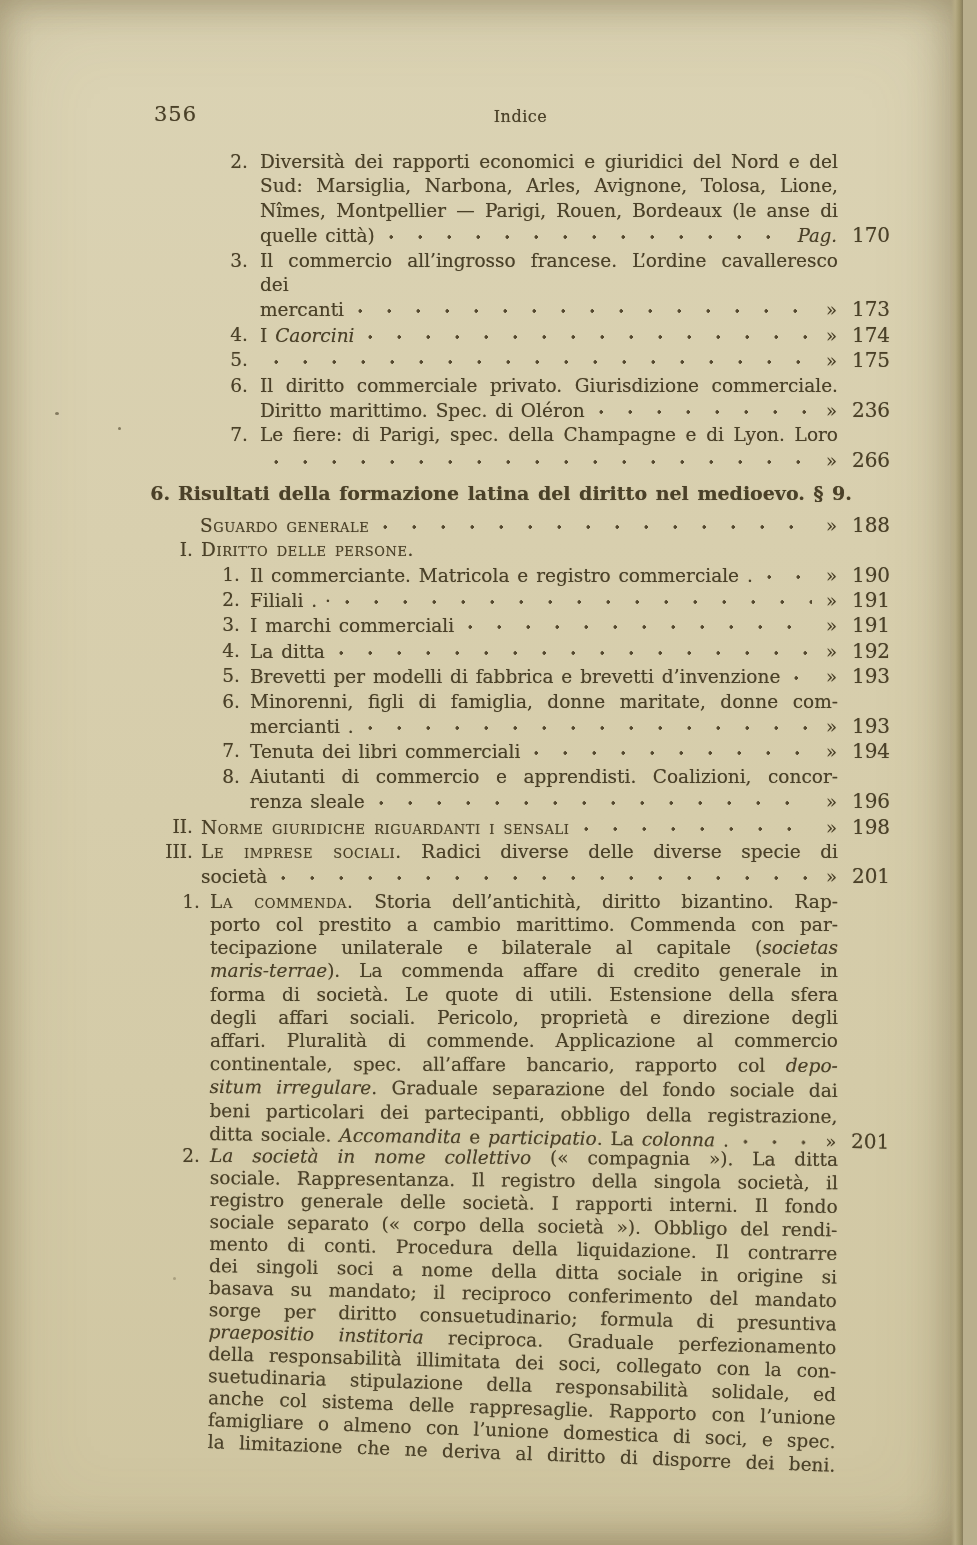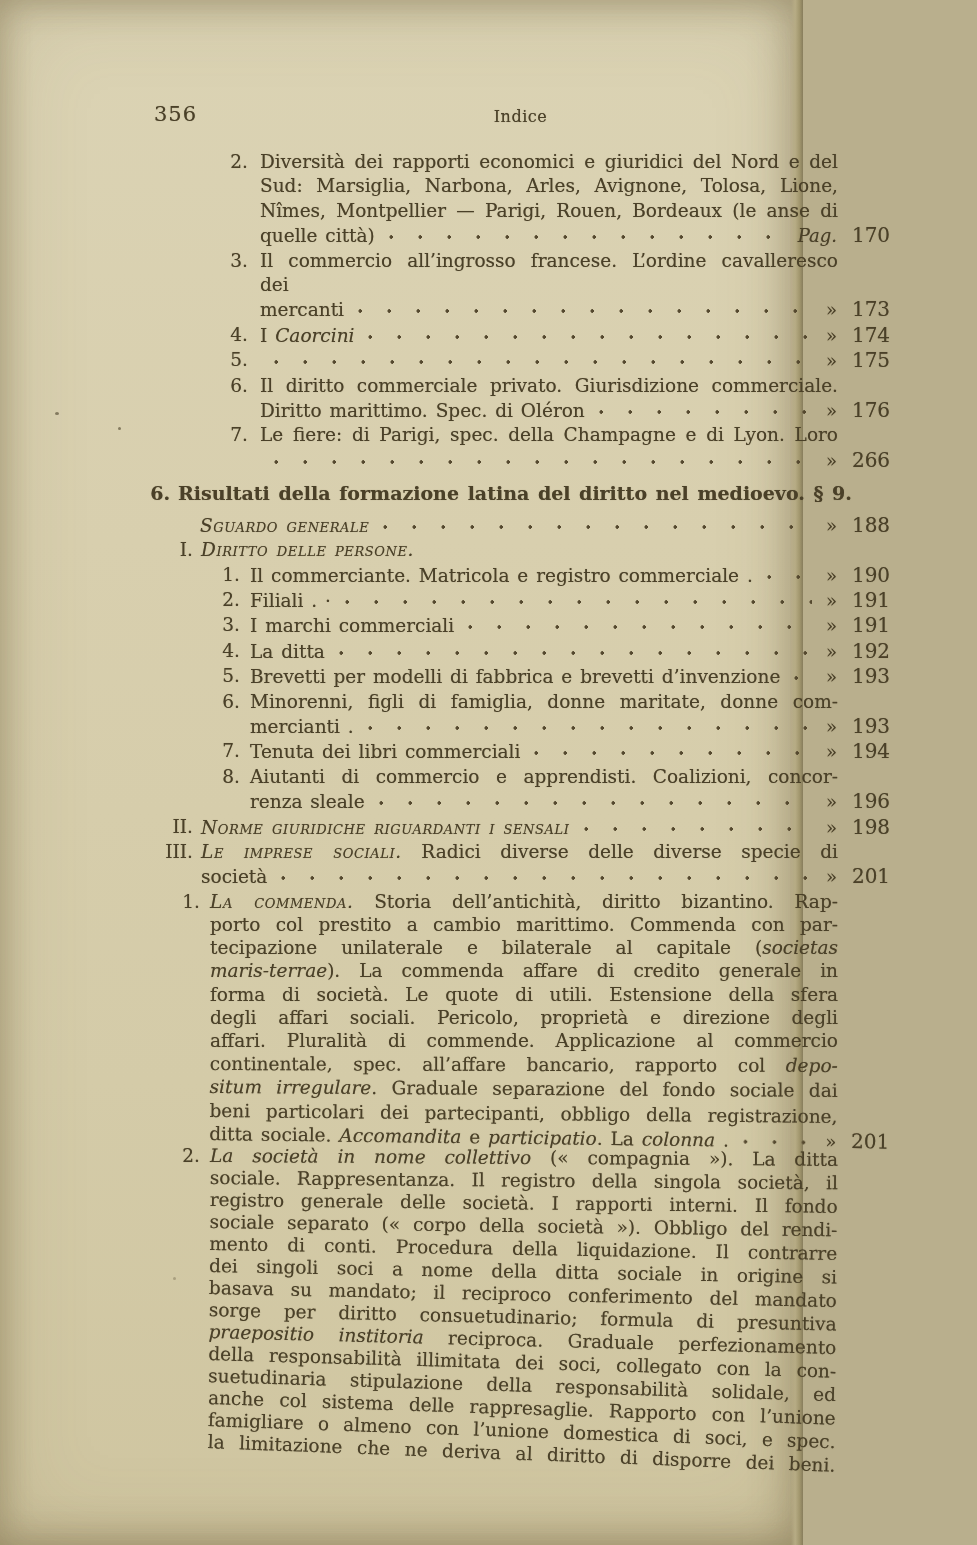--- a/index.html
+++ b/index.html
@@ -2,21 +2,21 @@
 <html><head>
 <meta charset="utf-8">
 <style>
   html,body{margin:0;padding:0;}
   body{
     width:977px;height:1545px;overflow:hidden;
     font-family:"DejaVu Serif","Liberation Serif",serif;
     background:#b9af8d;
   }
   .scan{
-    position:relative;width:803px;height:1545px;
+    position:relative;width:963px;height:1545px;
     background:
       linear-gradient(180deg,#dbd3b4 0%,#d8cfae 35%,#d4cba8 70%,#cfc5a0 100%);
     box-shadow:
       inset 0 0 90px rgba(115,100,62,0.20),
       inset -22px 0 34px rgba(100,88,55,0.22),
       inset 10px 0 26px rgba(120,105,70,0.14),
       inset 0 -18px 34px rgba(110,95,60,0.14),
       inset 0 14px 30px rgba(120,105,70,0.10);
     color:var(--ink,#4a4028);
   }
@@ -59,21 +59,21 @@
     flex:1 1 20px;height:6px;align-self:baseline;margin:0 14px 0 12px;
     background-image:radial-gradient(circle at 2.2px 3px,var(--dot,#55492f) 1.5px,rgba(0,0,0,0) 2px);
     background-size:29px 6px;background-repeat:repeat-x;background-position:2px 0;
     transform:translateY(-2px);
   }
   .ref-mark{flex:none;font-size:18px;margin-right:12px;}
   .ref-mark.it{font-style:italic;}
   .pg{flex:none;width:44px;text-align:center;font-size:20px;}
 
   .seg-i{font-style:italic;}
-  .seg-sc{font-variant:small-caps;letter-spacing:0.6px;font-style:italic;}
+  .seg-sc{font-variant:small-caps;letter-spacing:0.6px;}
   .seg-b{font-weight:bold;}
 </style>
 </head>
 <body>
 
 <div class="scan" style="--ink: #4a4028; --dot: #55492f;">
   <div class="edge-shade"></div>
   <div class="speck" style="left:55px;top:412px;width:4px;height:3px;"></div>
   <div class="speck" style="left:118px;top:427px;width:3px;height:3px;"></div>
   <div class="speck" style="left:173px;top:1277px;width:3px;height:3px;opacity:.5;"></div>
@@ -132,21 +132,21 @@
           </div>
         </div>
         <div class="entry lvl-top">
           <span class="num">6.</span>
           <div class="body">
             <div class="line j"><span>Il diritto commerciale privato. Giurisdizione commerciale.</span></div>
             <div class="line has-ref">
               <span class="ltext"><span>Diritto marittimo. Spec. di Oléron</span></span>
               <span class="leader"></span>
               <span class="ref-mark">»</span>
-              <span class="pg">176</span>
+              <span class="pg">236</span>
             </div>
           </div>
         </div>
         <div class="entry lvl-top">
           <span class="num">7.</span>
           <div class="body">
             <div class="line j"><span>Le fiere: di Parigi, spec. della Champagne e di Lyon. Loro</span></div>
             <div class="line has-ref">
               <span class="leader"></span>
               <span class="ref-mark">»</span>

